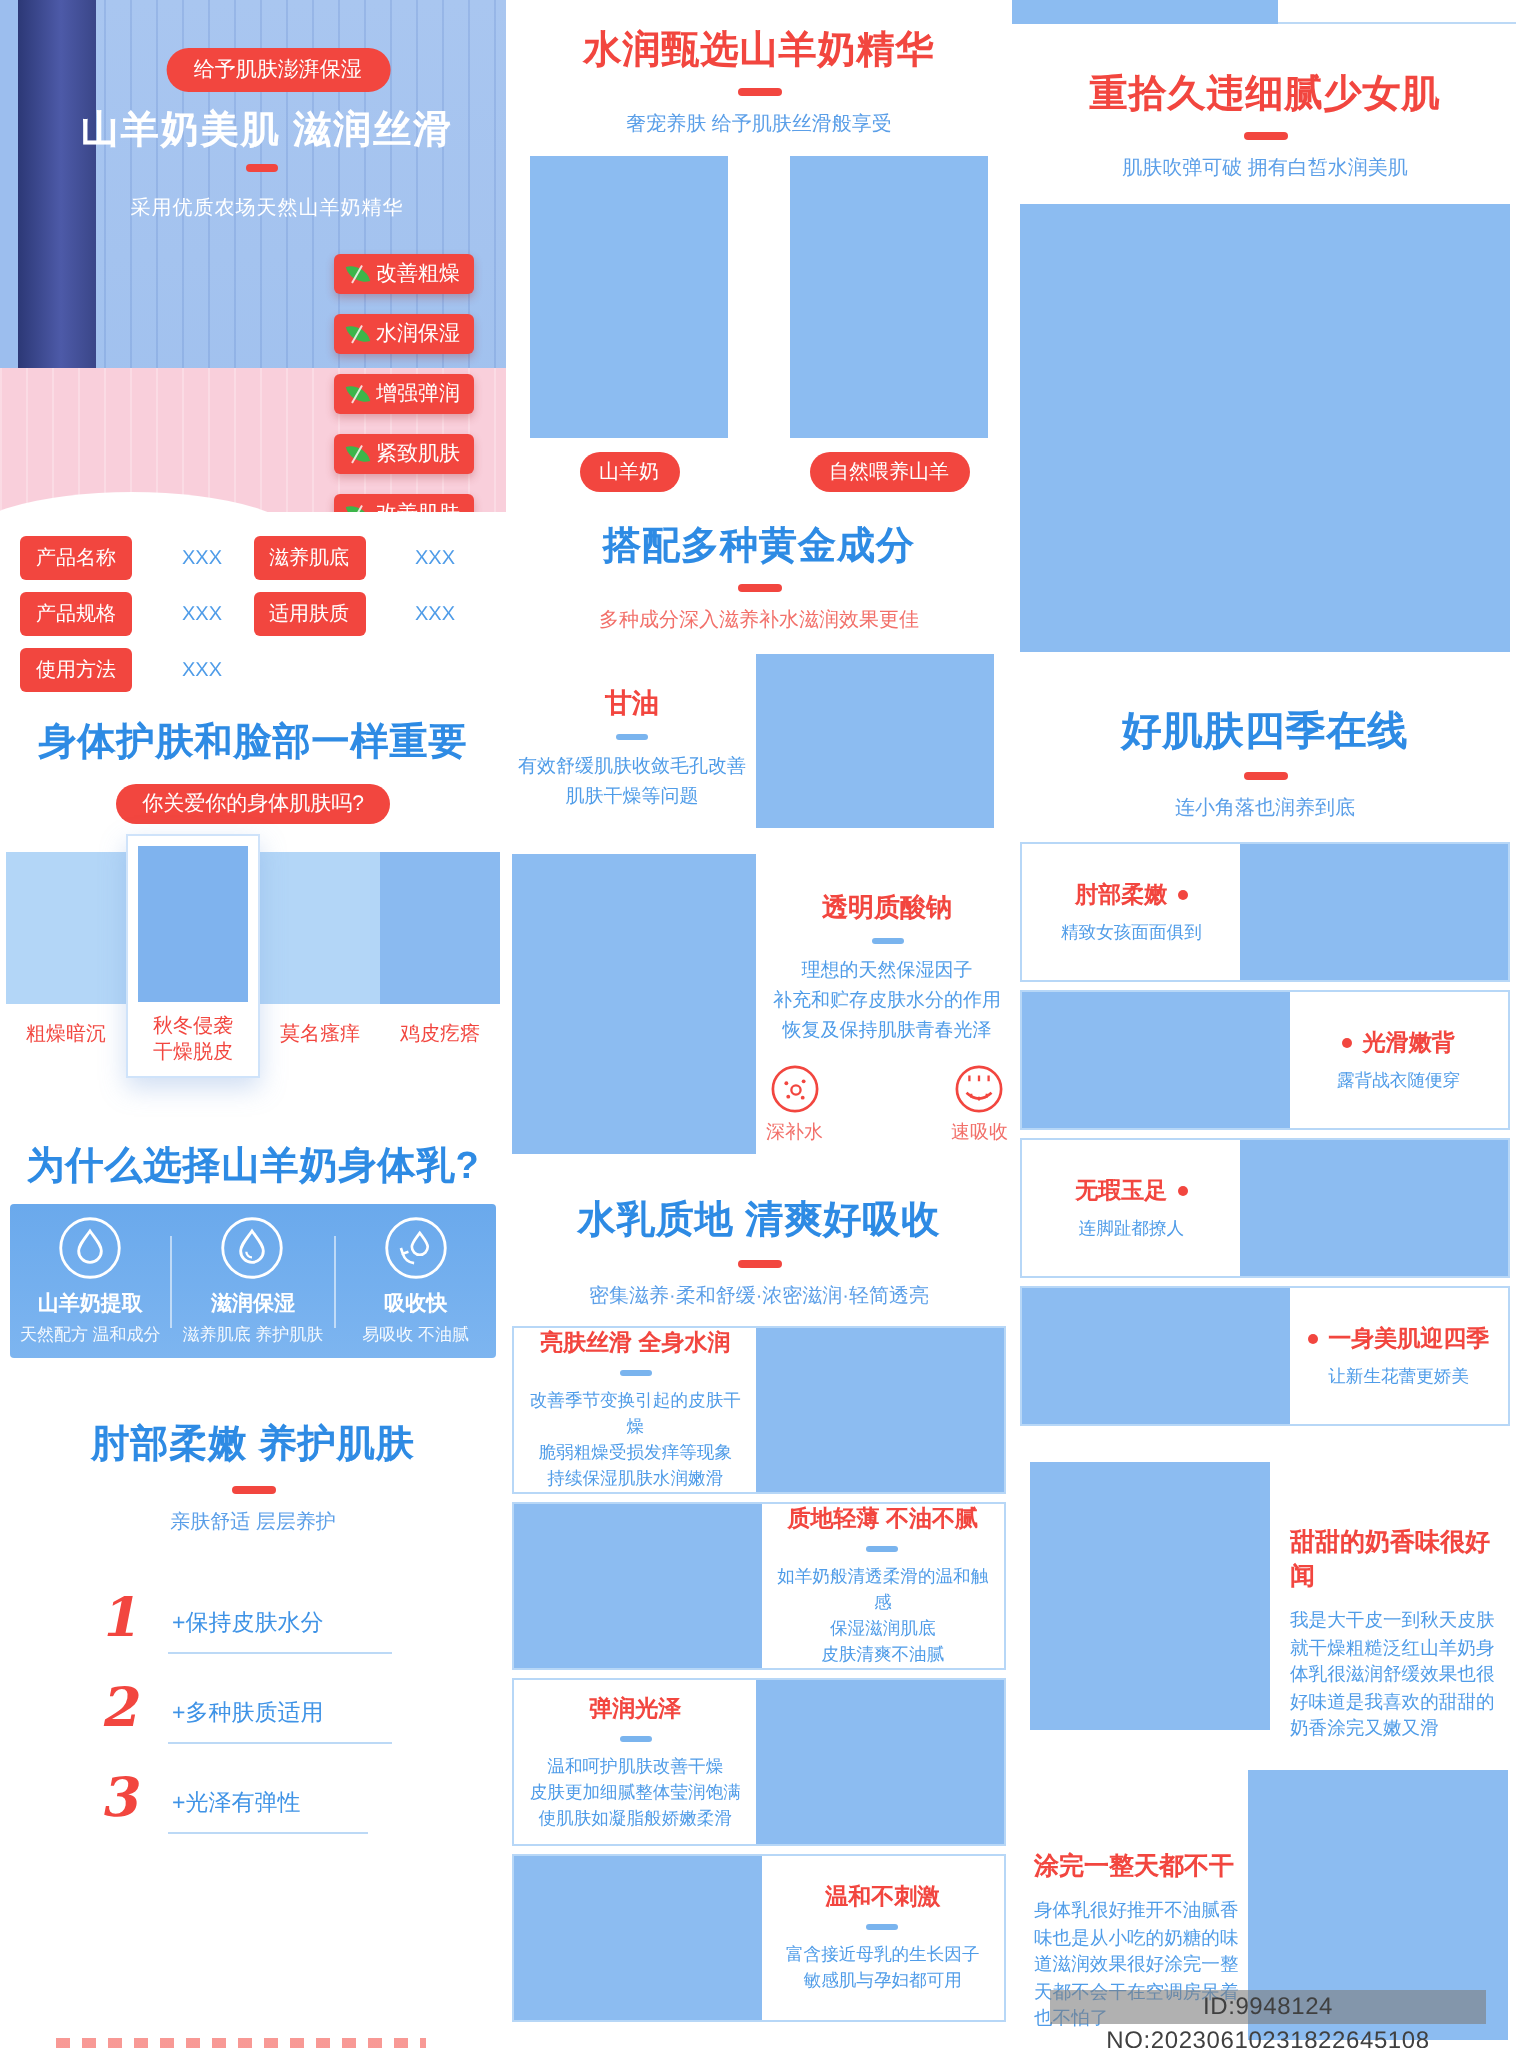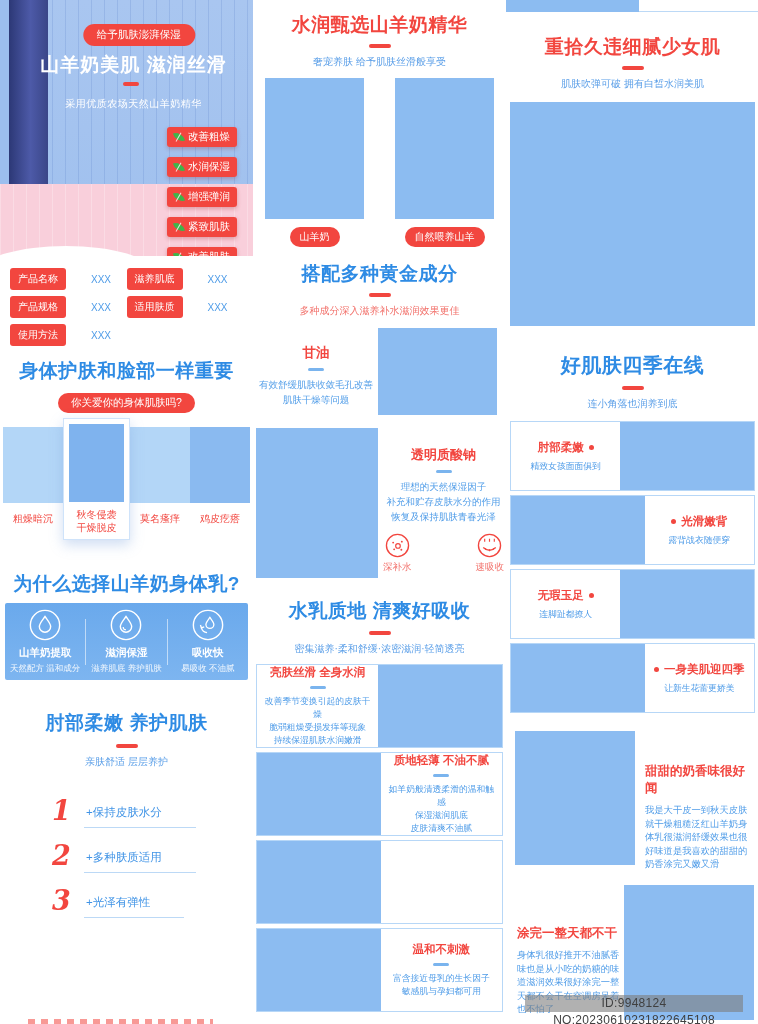--- a/index.html
+++ b/index.html
@@ -391,20 +391,27 @@
         <div class="img-ph"></div>
         <div class="txt">
           <div class="t-title">质地轻薄 不油不腻</div>
           <div class="divider-blue"></div>
           <div class="t-line">如羊奶般清透柔滑的温和触感</div>
           <div class="t-line">保湿滋润肌底</div>
           <div class="t-line">皮肤清爽不油腻</div>
         </div>
       </div>
       <div class="t-card">
+        <div class="txt">
+          <div class="t-title">弹润光泽</div>
+          <div class="divider-blue"></div>
+          <div class="t-line">温和呵护肌肤改善干燥</div>
+          <div class="t-line">皮肤更加细腻整体莹润饱满</div>
+          <div class="t-line">使肌肤如凝脂般娇嫩柔滑</div>
+        </div>
         <div class="img-ph"></div>
       </div>
       <div class="t-card">
         <div class="img-ph"></div>
         <div class="txt">
           <div class="t-title">温和不刺激</div>
           <div class="divider-blue"></div>
           <div class="t-line">富含接近母乳的生长因子</div>
           <div class="t-line">敏感肌与孕妇都可用</div>
         </div>

